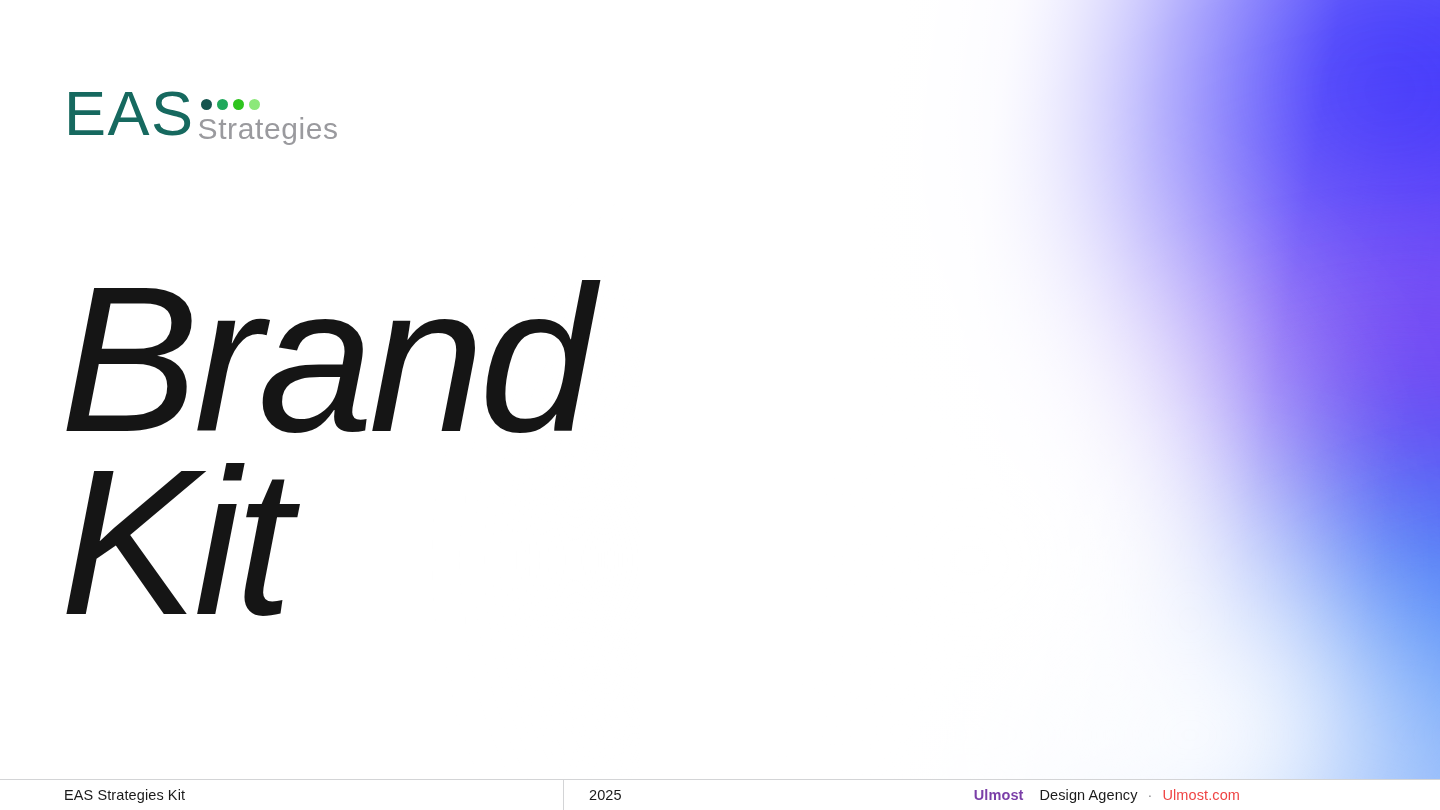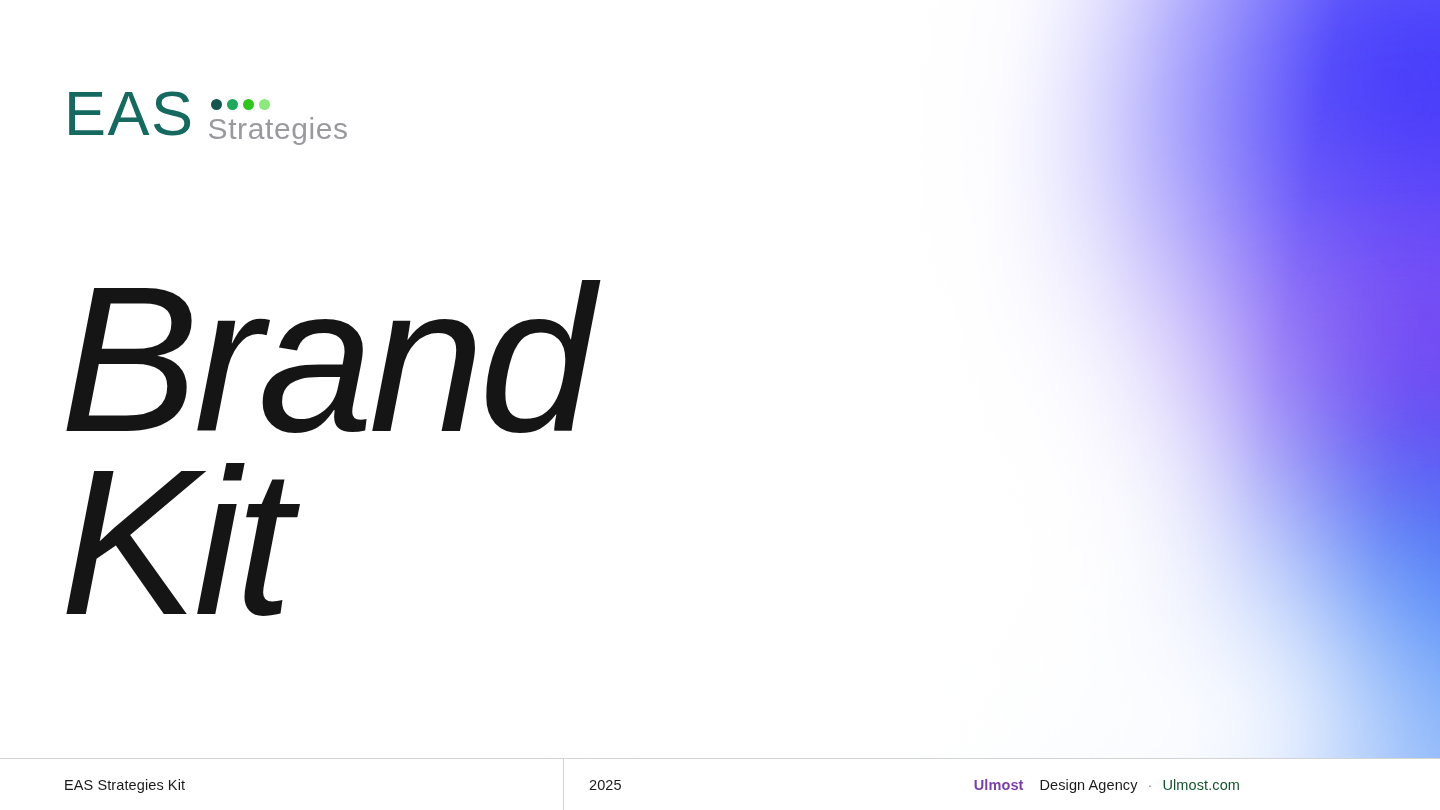--- a/index.html
+++ b/index.html
@@ -106,21 +106,21 @@
     font-family:"Liberation Sans", sans-serif;
     font-size:63px;
     line-height:0.82;
     font-weight:400;
     letter-spacing:1.5px;
     color:#16695F;
   }
   .logo-right {
     display:flex;
     flex-direction:column;
-    margin-left:13px;
+    margin-left:3px;
     padding-top:9px;
   }
   .logo-dots {
     display:flex;
     align-items:center;
     gap:5px;
     height:14px;
     padding-left:3px;
   }
   .dot { width:11px; height:11px; border-radius:50%; display:block; }
@@ -153,21 +153,21 @@
     letter-spacing:-5px;
     color:#151515;
     display:block;
     white-space:nowrap;
   }
 
   
   .footer {
     position:absolute;
     left:0; right:0; bottom:0;
-    height:52px;
+    height:31px;
     background:#ffffff;
     border-top:1px solid #D3D4D6;
     z-index:4;
     display:flex;
     align-items:center;
   }
   .footer-cell {
     display:flex;
     align-items:center;
     height:100%;
@@ -191,21 +191,21 @@
     gap:4px;
     white-space:nowrap;
   }
   .brand-mark {
     color:#7B3FA8;
     font-weight:700;
     letter-spacing:0.1px;
   }
   .brand-rest { color:#1B1B1B; margin-left:12px; }
   .brand-sep  { color:#8C8C90; margin-left:6px; }
-  .brand-site { color:#14532d; margin-left:6px; }
+  .brand-site { color:#ef4444; margin-left:6px; }
 </style>
 </head>
 <body>
 
 <div class="slide">
 
   <div class="gradient-art">
     <span class="gblob indigo"></span>
     <span class="gblob violet"></span>
     <span class="gblob azure"></span>

